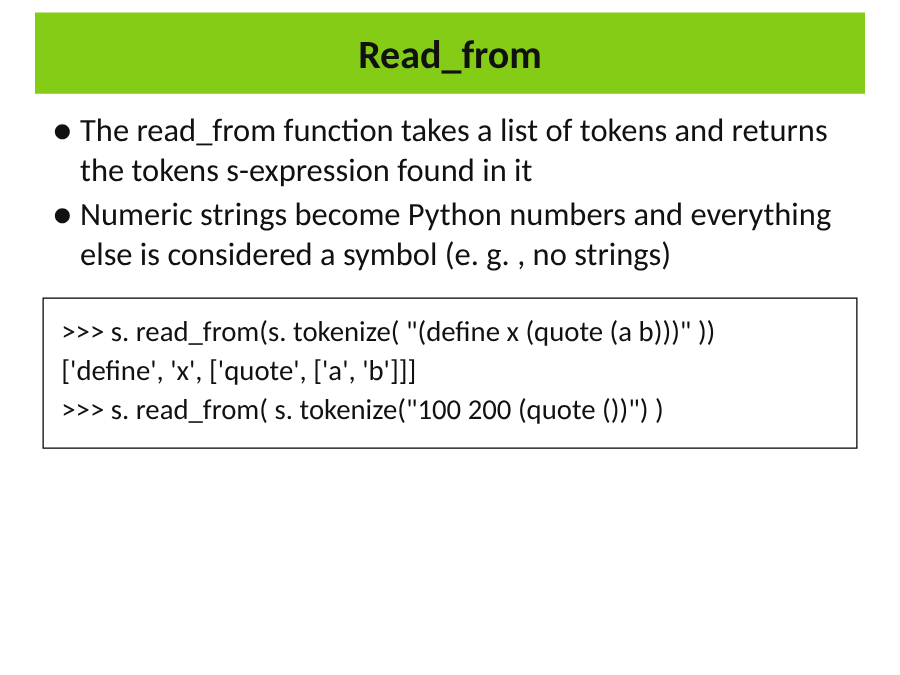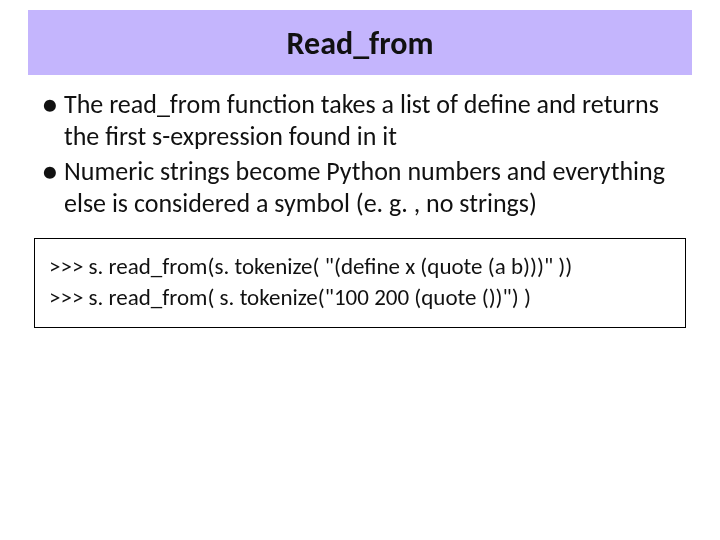--- a/index.html
+++ b/index.html
@@ -4,21 +4,21 @@
 <style>
   * { margin: 0; padding: 0; box-sizing: border-box; }
   html, body { width: 720px; height: 540px; background: #fff; font-family: Calibri, "Segoe UI", Arial, sans-serif; }
   .slide {
     width: 720px;
     height: 540px;
     padding: 10px 28px 20px 28px;
     position: relative;
   }
   .title-bar {
-    background: #c4b5fd;
+    background: #84cc16;
     width: 100%;
     padding: 14px 0 12px 0;
     text-align: center;
     margin-bottom: 14px;
   }
   .title-bar h1 {
     font-size: 32px;
     font-weight: 700;
     color: #111;
   }
@@ -57,26 +57,27 @@
 
 <div class="slide">
 
   <div class="title-bar">
     <h1>Read_from</h1>
   </div>
 
   <div class="bullets">
     <div class="bullet">
       <span class="dot">●</span>
-      <span class="txt">The read_from function takes a list of define and returns the first s-expression found in it</span>
+      <span class="txt">The read_from function takes a list of tokens and returns the tokens s-expression found in it</span>
     </div>
     <div class="bullet">
       <span class="dot">●</span>
       <span class="txt">Numeric strings become Python numbers and everything else is considered a symbol (e. g. , no strings)</span>
     </div>
   </div>
 
   <div class="code-box">
     <div class="code-line">&gt;&gt;&gt; s. read_from(s. tokenize( "(define x (quote (a b)))" ))</div>
+    <div class="code-line">['define', 'x', ['quote', ['a', 'b']]]</div>
     <div class="code-line">&gt;&gt;&gt; s. read_from( s. tokenize("100 200 (quote ())") )</div>
   </div>
 
 </div>
 
 </body></html>

